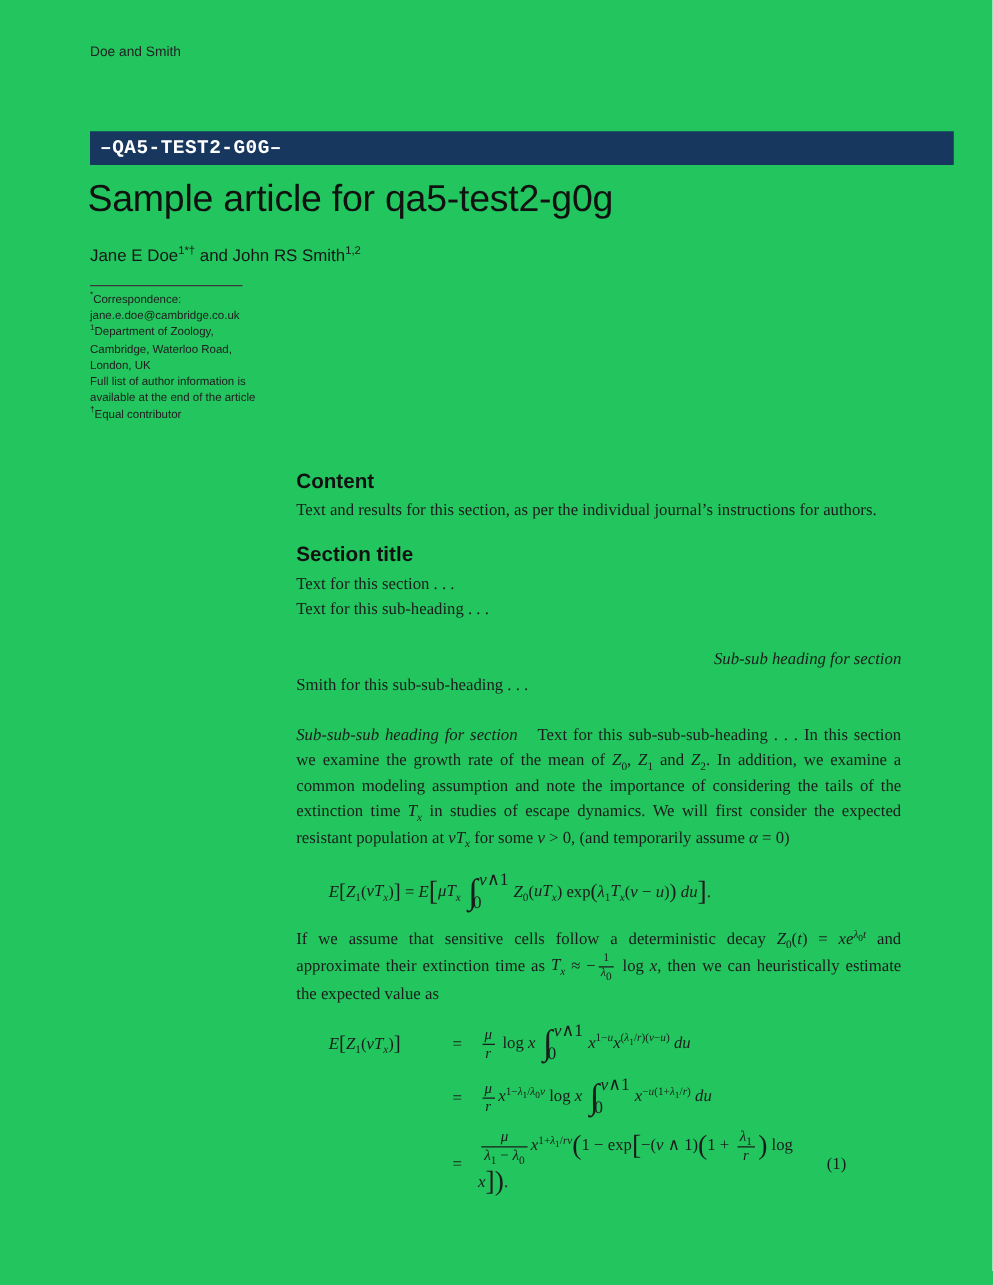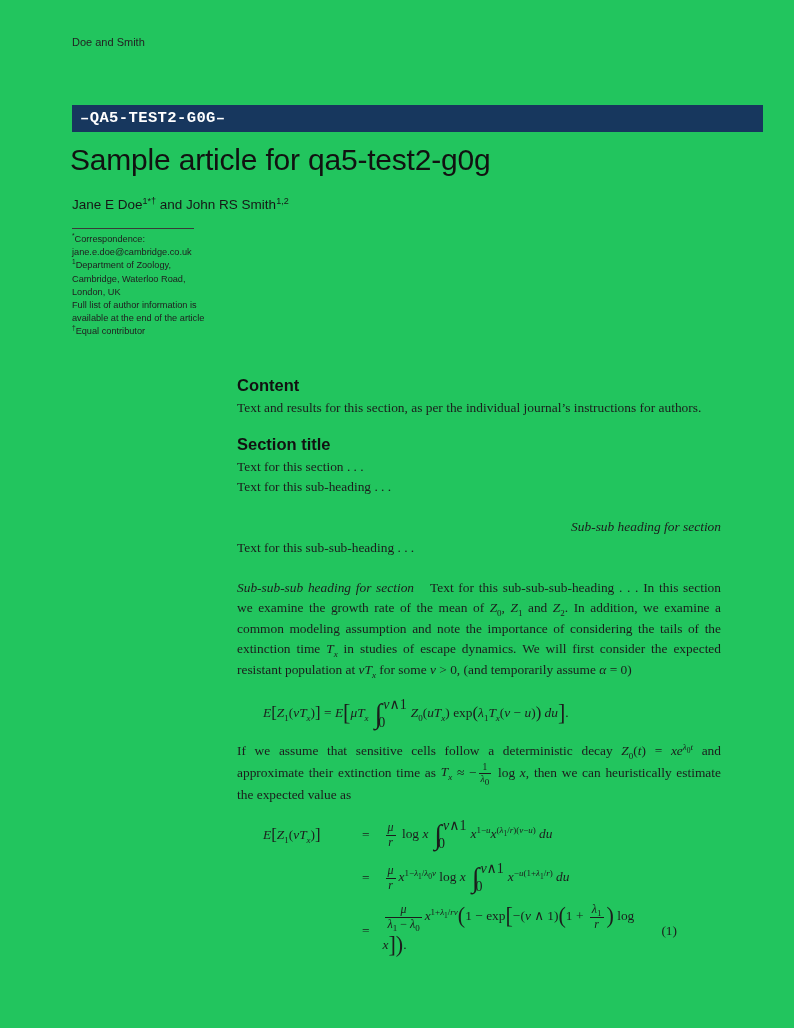--- a/index.html
+++ b/index.html
@@ -89,21 +89,21 @@
   <div class="main">
     <div class="hsec">Content</div>
     <p>Text and results for this section, as per the individual journal’s instructions for authors.</p>
 
     <div class="hsec hsec2">Section title</div>
     <p>Text for this section . . .</p>
 
     <p>Text for this sub-heading . . .</p>
 
     <div class="hsubsub">Sub-sub heading for section</div>
-    <p>Text for this sub-sub-heading . . .</p>
+    <p>Smith for this sub-sub-heading . . .</p>
 
     <p class="bigpara"><span class="runin">Sub-sub-sub heading for section</span><span>Text for this sub-sub-sub-heading . . . In this section we examine the growth rate of the mean of <i>Z</i><sub>0</sub>, <i>Z</i><sub>1</sub> and <i>Z</i><sub>2</sub>. In addition, we examine a common modeling assumption and note the importance of considering the tails of the extinction time <i>T<sub>x</sub></i> in studies of escape dynamics. We will first consider the expected resistant population at <i>vT<sub>x</sub></i> for some <i>v</i> &gt; 0, (and temporarily assume <i>α</i> = 0)</span></p>
 
     <div class="displayeq"><i>E</i><span class="d1">[</span><i>Z</i><sub>1</sub>(<i>vT<sub>x</sub></i>)<span class="d1">]</span> = <i>E</i><span class="d2">[</span><i>μT<sub>x</sub></i><span class="intwrap">
           <span class="int">∫</span>
           <span class="ilim">
             <span class="it"><i>v</i>∧1</span>
             <span class="ib">0</span>
           </span>
         </span><i>Z</i><sub>0</sub>(<i>uT<sub>x</sub></i>) exp<span class="d1">(</span><i>λ</i><sub>1</sub><i>T<sub>x</sub></i>(<i>v</i> − <i>u</i>)<span class="d1">)</span> <i>du</i><span class="d2">]</span>.</div>

